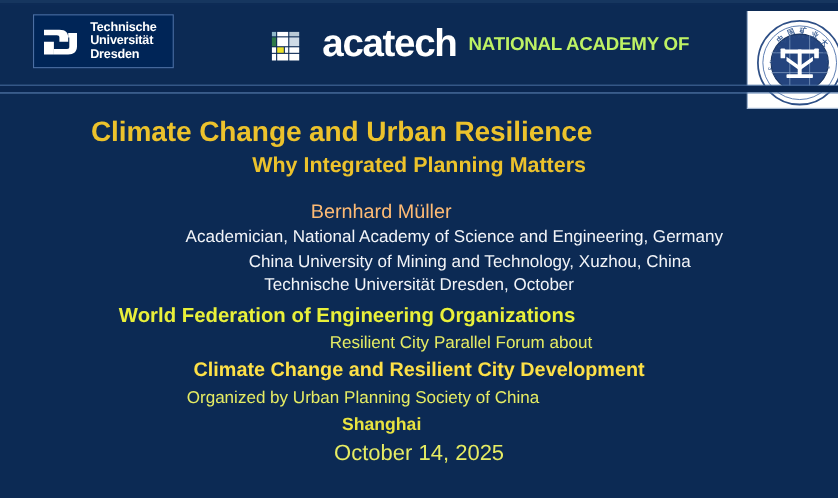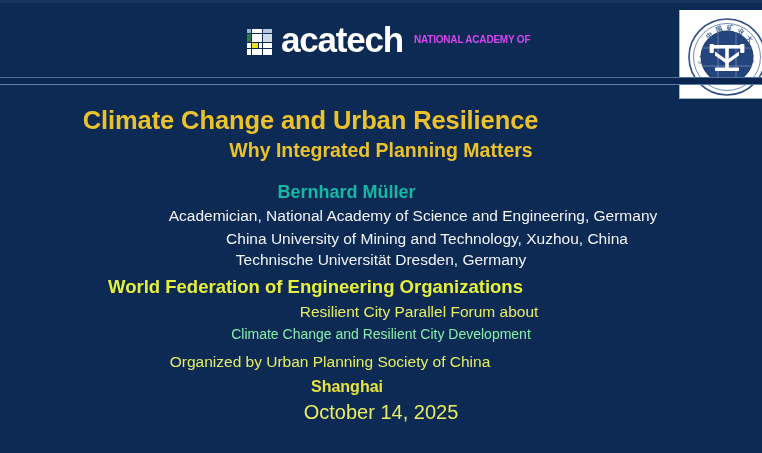--- a/index.html
+++ b/index.html
@@ -97,25 +97,26 @@
     margin-right: 4px;
     margin-top: 2px;
   }
   .acatech-word {
     color: #ffffff;
     font-size: 35px;
     font-weight: bold;
     letter-spacing: -1.2px;
     line-height: 36px;
     font-family: "Liberation Sans", sans-serif;
+    margin-left: 12px;
   }
   .acatech-sub {
     margin-left: 11px;
-    color: #d946ef;
-    font-size: 10px;
+    color: #bef264;
+    font-size: 17px;
     font-weight: bold;
     line-height: 16.5px;
     letter-spacing: -0.2px;
     white-space: nowrap;
   }
 
   
   .cumt-box {
     position: absolute;
     left: 679px; top: 10px;
@@ -153,23 +154,23 @@
     left: 0; top: 139px;
     width: 762px;
     color: #ecc22c;
     font-size: 19.5px;
     font-weight: bold;
   }
   .author {
     position: absolute;
     left: 0; top: 182px;
     width: 693px;
-    color: #14b8a6;
+    color: #fdba74;
     font-size: 18px;
-    font-weight: bold;
+    font-weight: normal;
   }
   .aff {
     position: absolute;
     left: 0;
     width: 762px;
     color: #f2f4f8;
     font-size: 15.5px;
     font-weight: normal;
   }
   .aff-1 { top: 207px; padding-left: 32px; }
@@ -190,23 +191,23 @@
     width: 762px;
     color: #e6ec63;
     font-size: 15.5px;
     font-weight: normal;
     padding-left: 38px;
   }
   .topic {
     position: absolute;
     left: 0; top: 326px;
     width: 762px;
-    color: #86efac;
-    font-size: 14px;
-    font-weight: normal;
+    color: #fde047;
+    font-size: 18px;
+    font-weight: bold;
   }
   .organizer {
     position: absolute;
     left: 0; top: 353px;
     width: 660px;
     color: #e6ec63;
     font-size: 15.5px;
     font-weight: normal;
   }
   .city {
@@ -229,20 +230,34 @@
 </head>
 <body>
 
 <div class="slide">
 
   <div class="top-edge"></div>
   <div class="top-edge-2"></div>
 
   <div class="header">
 
+    <div class="tud-logo">
+      <div class="tud-mark">
+        <svg width="40" height="34" viewBox="0 0 40 34" xmlns="http://www.w3.org/2000/svg">
+          <path d="M3 6 L17 6 C23 6 25 9 25 13 L25 17 L17 17 L17 13 C17 11.6 16.2 11 14.8 11 L3 11 Z" fill="#ffffff"></path>
+          <path d="M25 13 L25 9 L33 9 L33 21 C33 26 30 28.5 25 28.5 L12 28.5 L12 23.5 L24 23.5 C25.4 23.5 26 22.8 26 21.5 L26 13 Z" fill="#ffffff"></path>
+          <path d="M3 17 L12 17 L12 28.5 L3 28.5 Z" fill="#ffffff"></path>
+        </svg>
+      </div>
+      <div class="tud-text">
+        <div>Technische</div>
+        <div>Universität</div>
+        <div>Dresden</div>
+      </div>
+    </div>
 
     <div class="acatech">
       <div class="acatech-mark">
         <svg width="30" height="30" viewBox="0 0 30 30" xmlns="http://www.w3.org/2000/svg">
           <rect x="0" y="3" width="4" height="4" fill="#8fb8c9"></rect>
           <rect x="5" y="3" width="10" height="4" fill="#ffffff"></rect>
           <rect x="16" y="3" width="9" height="4" fill="#b9c9d6"></rect>
           <rect x="0" y="8" width="4" height="8" fill="#2f7a4a"></rect>
           <rect x="5" y="8" width="10" height="8" fill="#ffffff"></rect>
           <rect x="16" y="8" width="9" height="8" fill="#cfdbe6"></rect>
@@ -318,21 +333,21 @@
   <div class="rule-gap"></div>
   <div class="rule-b"></div>
 
   <div class="body-block">
     <div class="title-1">Climate Change and Urban Resilience</div>
     <div class="title-2">Why Integrated Planning Matters</div>
 
     <div class="author">Bernhard Müller</div>
     <div class="aff aff-1">Academician, National Academy of Science and Engineering, Germany</div>
     <div class="aff aff-2">China University of Mining and Technology, Xuzhou, China</div>
-    <div class="aff aff-3">Technische Universität Dresden, Germany</div>
+    <div class="aff aff-3">Technische Universität Dresden, October</div>
 
     <div class="wfeo">World Federation of Engineering Organizations</div>
     <div class="forum">Resilient City Parallel Forum about</div>
     <div class="topic">Climate Change and Resilient City Development</div>
     <div class="organizer">Organized by Urban Planning Society of China</div>
     <div class="city">Shanghai</div>
     <div class="date">October 14, 2025</div>
   </div>
 
 </div>

